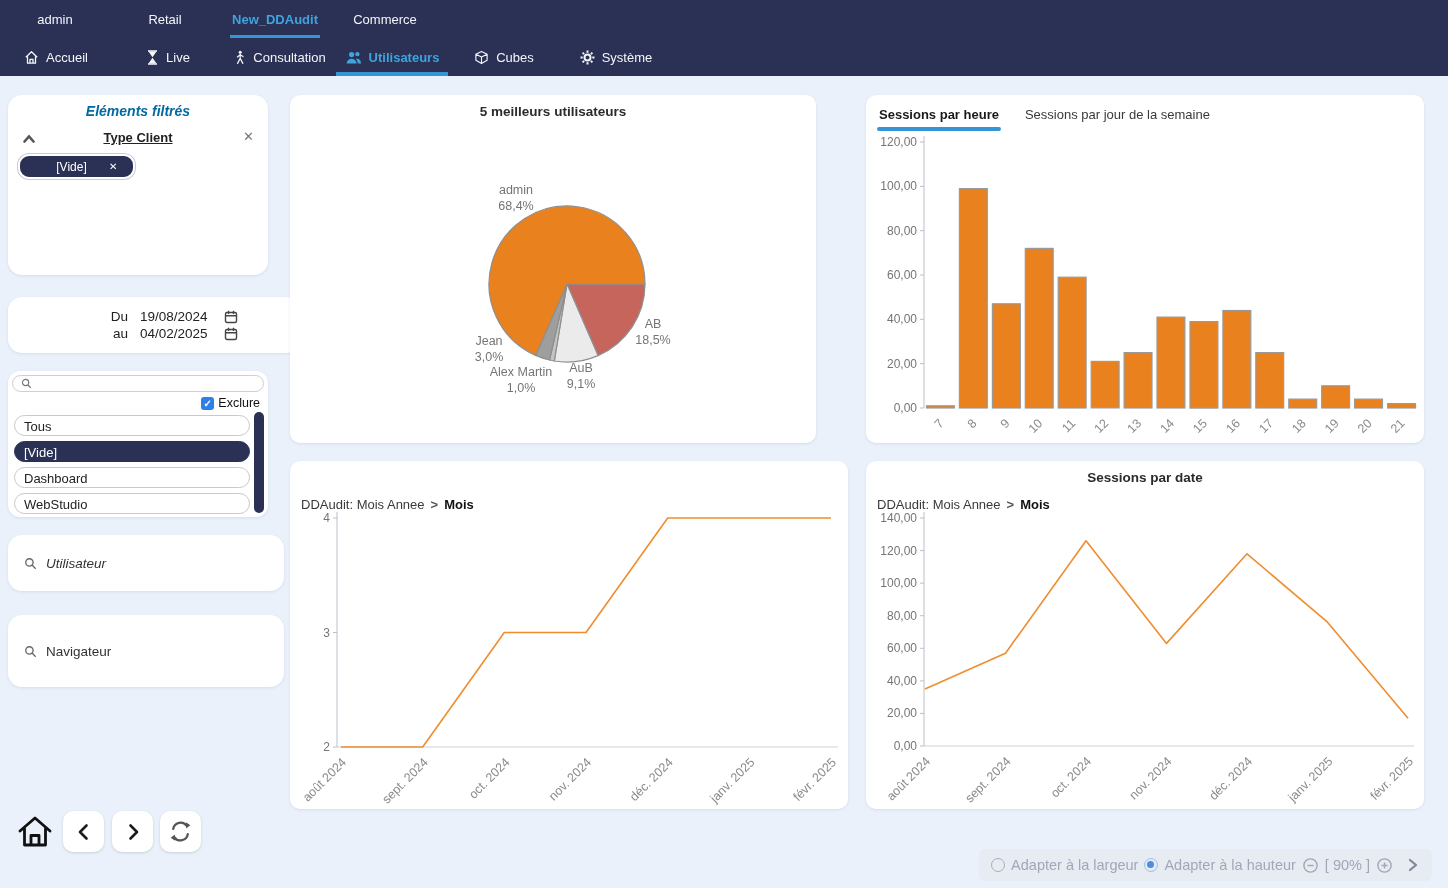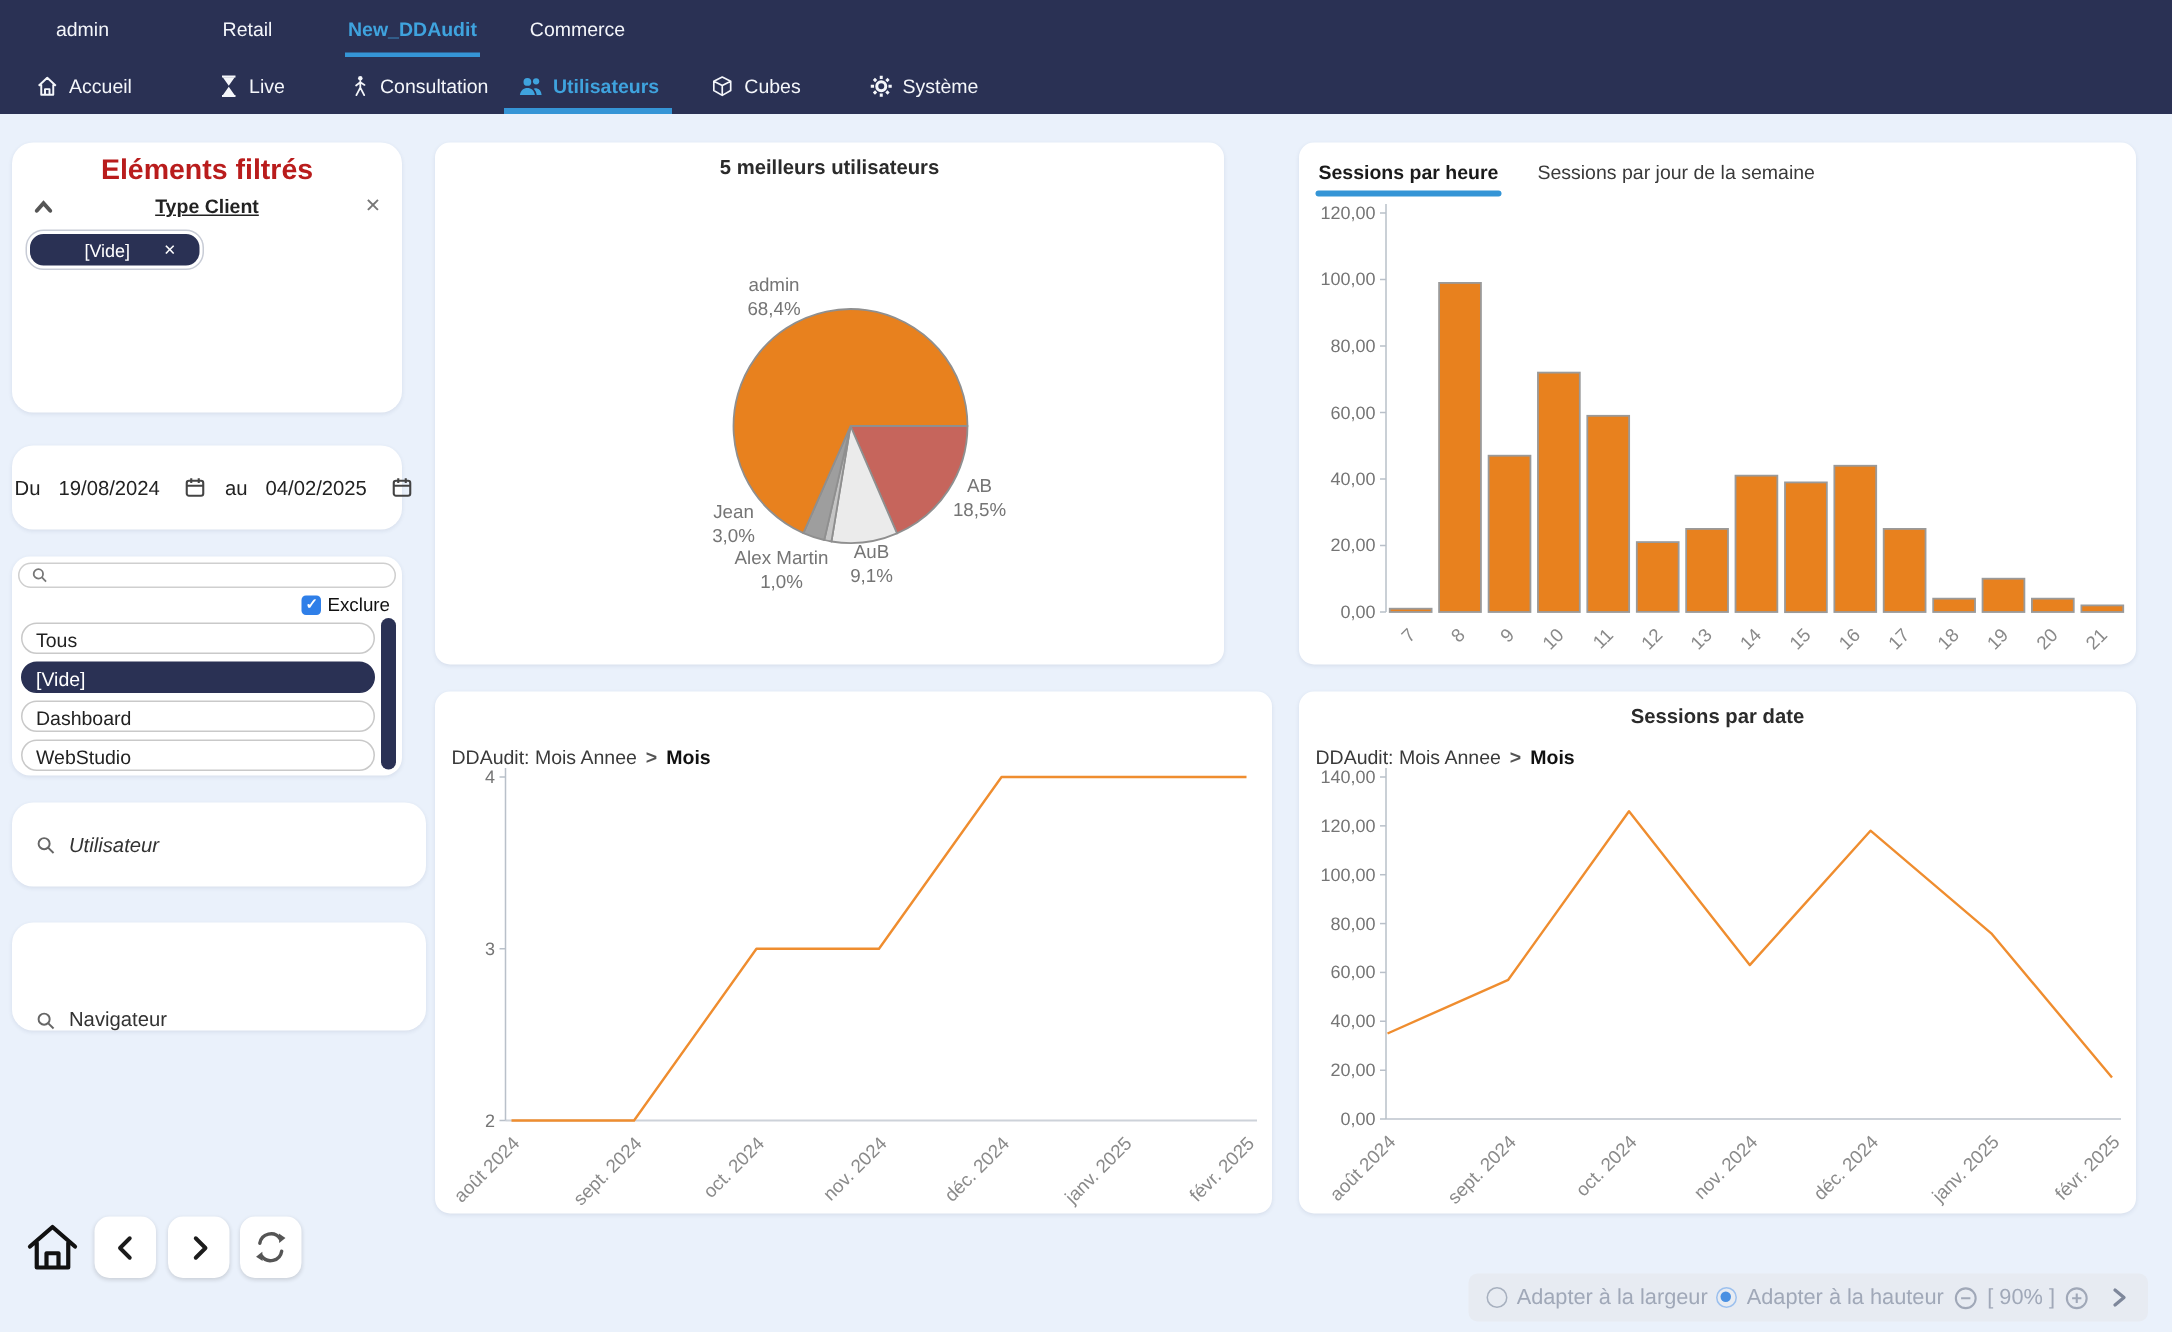--- a/index.html
+++ b/index.html
@@ -17,31 +17,31 @@
   .nav-item2{width:112px;display:flex;align-items:center;justify-content:center;gap:7px;color:#f4f6fa;font-size:13px;position:relative;cursor:pointer;}
   .nav-item2.active{color:#3fa3de;font-weight:bold;}
   .nav-item2.active::after{content:"";position:absolute;left:0;right:0;bottom:0;height:4px;background:#3595d6;}
   .nicon{display:flex;align-items:center;}
 
   
   .card{position:absolute;background:#fff;border-radius:14px;box-shadow:0 1px 3px rgba(40,60,100,.10);}
   .chart-card{border-radius:10px;}
 
   
-  .flt-title{position:absolute;top:8px;left:0;right:0;text-align:center;font-size:19px;font-weight:bold;color:#b91c1c;}
+  .flt-title{position:absolute;top:8px;left:0;right:0;text-align:center;font-size:14px;font-weight:bold;color:#0369a1;font-style:italic;}
   .flt-row{position:absolute;top:33px;left:10px;right:10px;height:20px;}
   .flt-collapse{position:absolute;left:4px;top:3px;}
   .flt-group{position:absolute;left:0;right:0;text-align:center;font-size:13px;font-weight:bold;color:#222;text-decoration:underline;top:2px;}
   .flt-close{position:absolute;right:4px;top:1px;font-size:13px;color:#777;cursor:pointer;}
   .chip{position:absolute;left:10px;top:59px;width:113px;height:21px;background:#2a3154;border-radius:11px;border:2px solid #fff;box-shadow:0 0 0 1px #c8ccd6;color:#fff;font-size:12px;display:flex;align-items:center;}
   .chip-label{flex:1;text-align:center;padding-left:14px;}
   .chip-x{width:24px;color:#fff;font-size:10px;cursor:pointer;}
 
   
-  .date-card{display:flex;flex-direction:row;justify-content:center;align-items:center;gap:2px;}
+  .date-card{display:flex;flex-direction:column;justify-content:center;align-items:center;gap:2px;padding-left:32px;}
   .date-row{display:flex;align-items:center;font-size:13.5px;color:#222;}
   .date-lab{width:26px;text-align:right;}
   .date-val{margin-left:12px;width:76px;}
   .date-cal{margin-left:8px;display:flex;}
 
   
   .search-pill{position:absolute;left:4px;right:4px;top:4px;height:17px;border:1px solid #cfcfcf;border-radius:10px;background:#fff;display:flex;align-items:center;padding-left:8px;box-sizing:border-box;}
   .search-pill input{border:none;outline:none;flex:1;font-size:12px;background:transparent;margin-left:5px;font-family:"Liberation Sans",sans-serif;}
   .exclure{position:absolute;right:8px;top:25px;display:flex;align-items:center;gap:4px;font-size:12.5px;color:#111;}
   .cbx{width:13px;height:13px;background:#2f7fe8;border-radius:3px;color:#fff;font-size:10px;line-height:13px;text-align:center;font-weight:bold;cursor:pointer;}
@@ -210,21 +210,21 @@
   <div class="card mini-card" style="left:8px;top:535px;width:260px;height:56px;font-style:italic;">
     <span style="display:flex;">
       <svg width="13" height="13" viewBox="0 0 12 12">
           <circle cx="5" cy="5" r="3.4" fill="none" stroke="#666" stroke-width="1.2"></circle>
           <path d="M7.6 7.6 10.8 10.8" stroke="#666" stroke-width="1.2"></path>
         </svg>
     </span>
     <span>Utilisateur</span>
   </div>
 
-  <div class="card mini-card" style="left:8px;top:615px;width:260px;height:72px;align-items:flex-end;">
+  <div class="card mini-card" style="left:8px;top:615px;width:260px;height:72px;">
     <span style="display:flex;">
       <svg width="13" height="13" viewBox="0 0 12 12">
           <circle cx="5" cy="5" r="3.4" fill="none" stroke="#666" stroke-width="1.2"></circle>
           <path d="M7.6 7.6 10.8 10.8" stroke="#666" stroke-width="1.2"></path>
         </svg>
     </span>
     <span>Navigateur</span>
   </div>
 
   <div class="card chart-card" style="left:290px;top:95px;width:526px;height:348px;">

